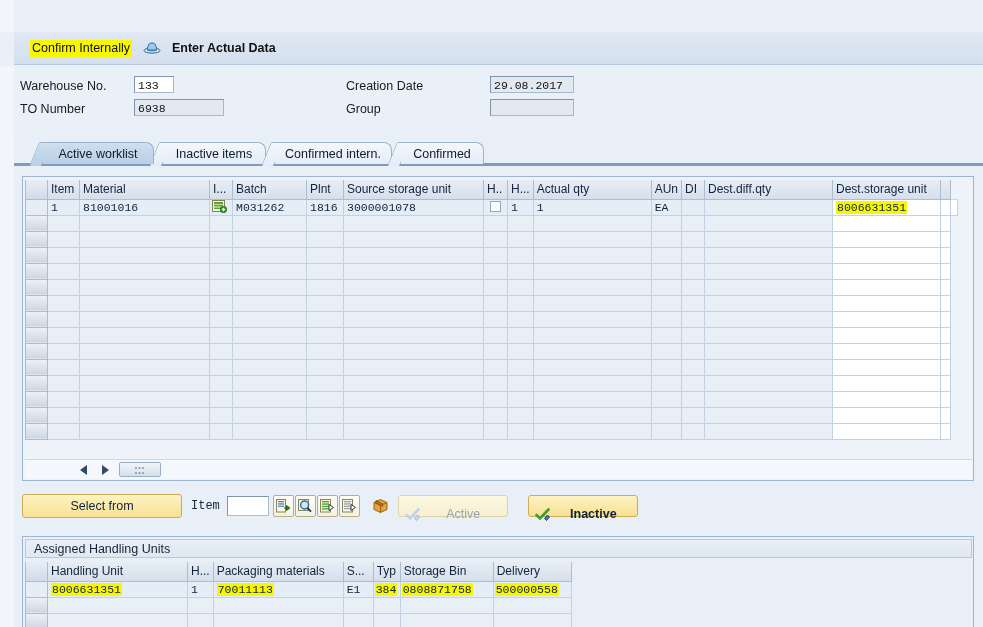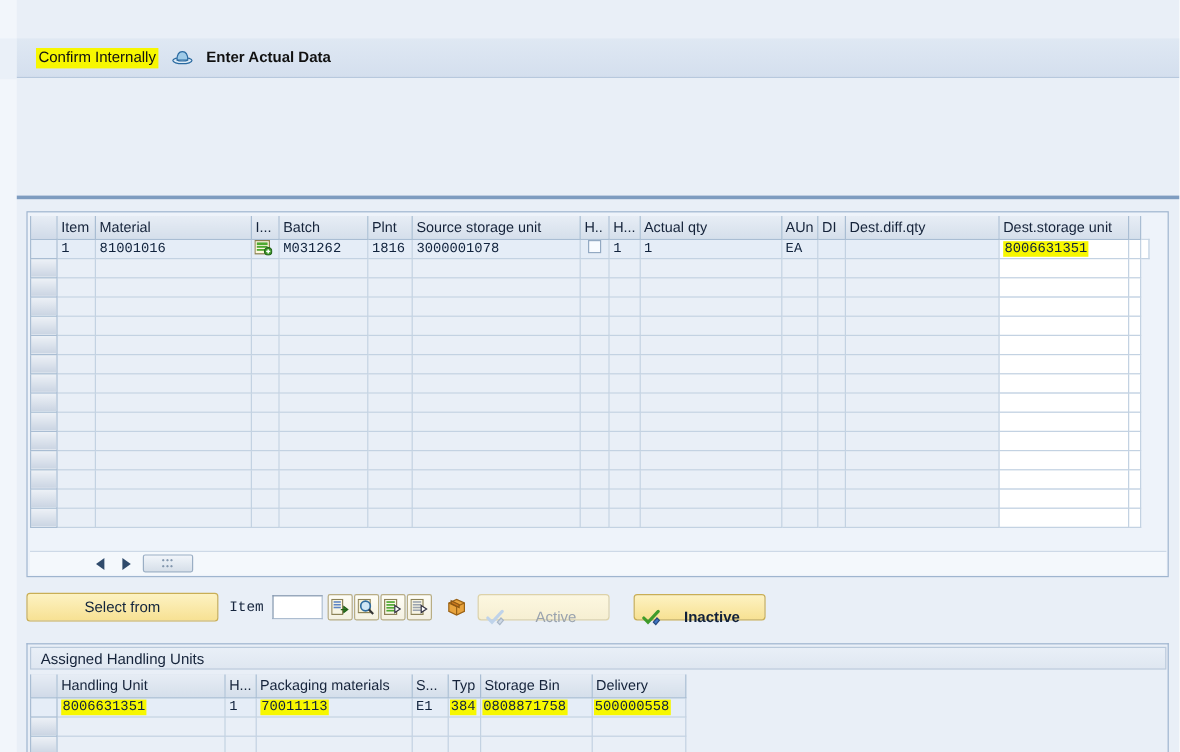--- a/index.html
+++ b/index.html
@@ -259,21 +259,40 @@
     <div class="tb-icon">
       <svg class="ico-svg" width="20" height="18" viewBox="0 0 20 18">
         <ellipse cx="10" cy="11.5" rx="8" ry="2.6" fill="#dceaf6" stroke="#2a6aa0" stroke-width="1"></ellipse>
         <path d="M5.5 11 C5.5 6.5 7 4 10 4 C13 4 14.5 6.5 14.5 11 Z" fill="#9fcbe8" stroke="#2a6aa0" stroke-width="1"></path>
         <path d="M5.5 11 C7 12.2 13 12.2 14.5 11" fill="none" stroke="#2a6aa0" stroke-width="0.9"></path>
       </svg>
     </div>
     <div class="tb-text">Enter Actual Data</div>
   </div>
 
-
+  <div class="hdr">
+    <div class="fld-label" style="left:6px; top:13px;">Warehouse No.</div>
+    <div class="fld-box" style="left:120px; top:10px; width:40px;">133</div>
+
+    <div class="fld-label" style="left:6px; top:36px;">TO Number</div>
+    <div class="fld-box gray" style="left:120px; top:33px; width:90px;">6938</div>
+
+    <div class="fld-label" style="left:332px; top:13px;">Creation Date</div>
+    <div class="fld-box ro" style="left:476px; top:10px; width:84px;">29.08.2017</div>
+
+    <div class="fld-label" style="left:332px; top:36px;">Group</div>
+    <div class="fld-box ro" style="left:476px; top:33px; width:84px;"></div>
+  </div>
+
+  <div class="tabstrip">
+    <div class="tab active" style="left:28px;  width:112px;">Active worklist</div>
+    <div class="tab idle" style="left:148px; width:104px;">Inactive items</div>
+    <div class="tab idle" style="left:260px; width:118px;">Confirmed intern.</div>
+    <div class="tab idle" style="left:386px; width:84px;">Confirmed</div>
+  </div>
   <div class="tabline"></div>
 
   <div class="panel">
     <div class="grid">
       <table class="tbl">
         <colgroup>
           <col style="width:22px">
             <col style="width:32px">
             <col style="width:130px">
             <col style="width:23px">

